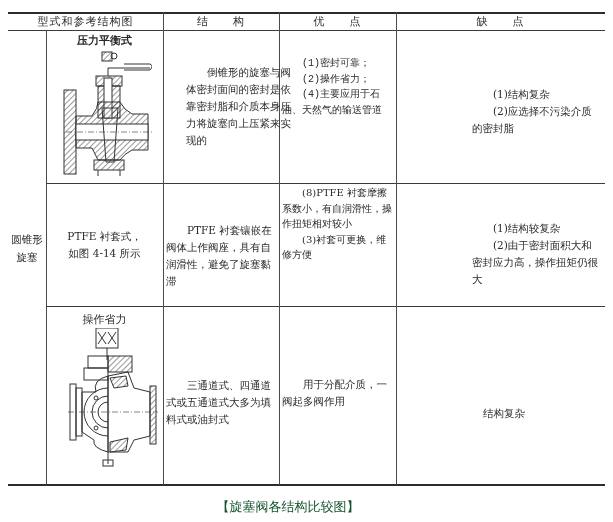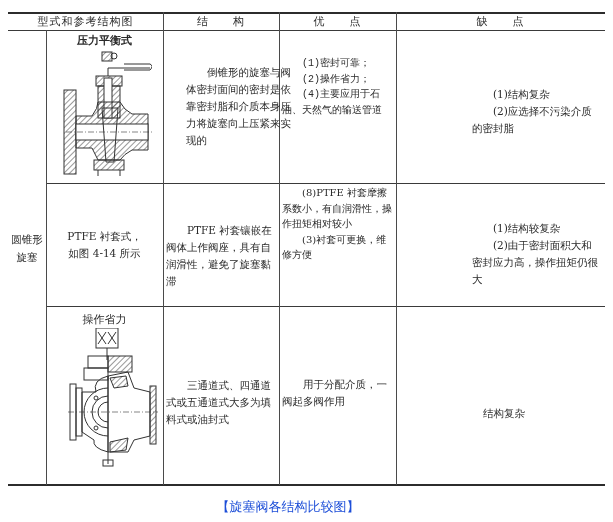--- a/index.html
+++ b/index.html
@@ -6,21 +6,21 @@
   body { width:613px; height:522px; position:relative; overflow:hidden;
          font-family:"DejaVu Serif","Liberation Serif",serif; color:#2a2a2a; }
   .hline { position:absolute; background:#3a3a3a; height:1px; }
   .hline.thick { height:2px; background:#2c2c2c; }
   .vline { position:absolute; background:#4a4a4a; width:1px; }
   .cell { position:absolute; font-size:10.5px; line-height:17px; box-sizing:border-box; }
   .hdr { position:absolute; top:13px; height:17px; font-size:11px; line-height:17px; text-align:center; letter-spacing:1px; }
   .para { text-indent:2em; margin:0; }
   .center { text-align:center; }
   .caption { position:absolute; left:0; width:576px; top:498px; text-align:center;
-             font-family:"DejaVu Sans","Liberation Sans",sans-serif; font-size:13px; color:#1d4ed8; }
+             font-family:"DejaVu Sans","Liberation Sans",sans-serif; font-size:13px; color:#14532d; }
   .figtitle { position:absolute; font-size:11px; text-align:center; }
   svg { position:absolute; }
 </style>
 </head>
 <body>
 
 <div class="hline thick" style="left:8px; top:12px; width:597px;"></div>
 <div class="hline" style="left:8px; top:30px; width:597px;"></div>
 <div class="hline" style="left:46px; top:183px; width:559px;"></div>
 <div class="hline" style="left:46px; top:306px; width:559px;"></div>

